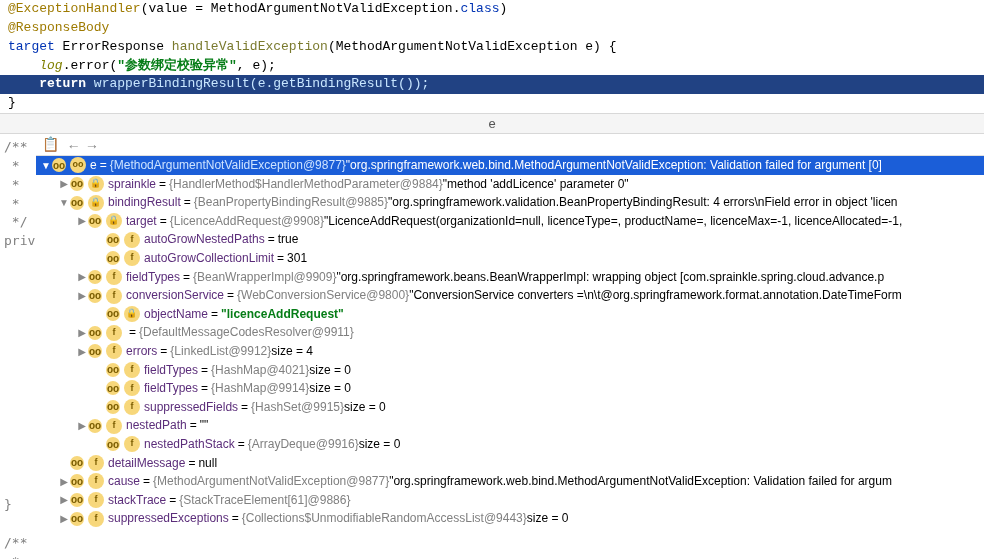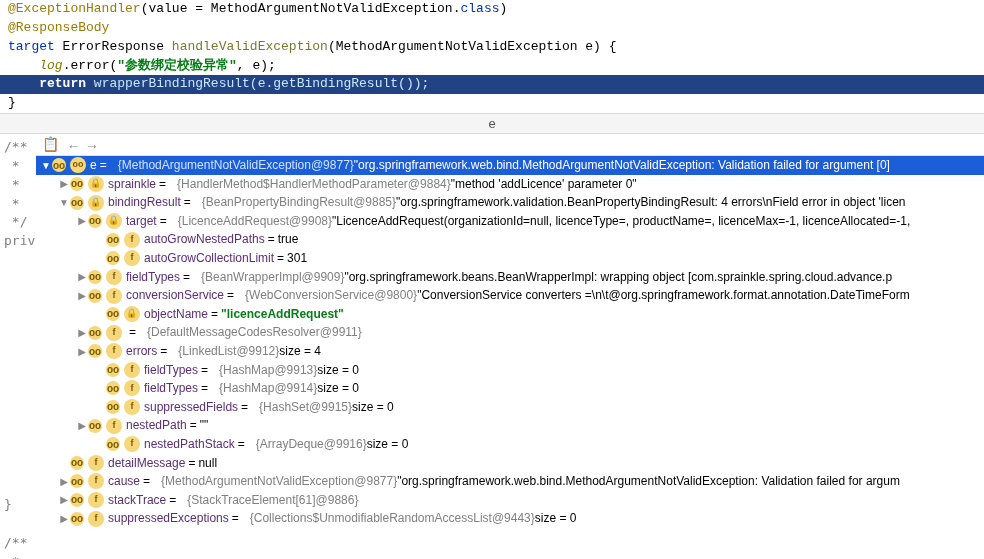--- a/index.html
+++ b/index.html
@@ -109,21 +109,21 @@
     .icon-exc {
       width: 14px; height: 14px;
       border-radius: 50%;
       background: #f7d77b;
       font-size: 10px;
     }
     .var-name { color: #5b2d7a; }
     .row.sel .var-name { color: #fff; }
     .equals { color: #000; padding: 0 3px; }
     .row.sel .equals { color: #fff; }
-    .obj-ref { color: #808080; margin-left: 8px; }
+    .obj-ref { color: #808080; }
     .row.sel .obj-ref { color: #cde3ff; }
     .val-str { color: #000; }
     .row.sel .val-str { color: #fff; }
     .val-green { color: #067d17; font-weight: 600; }
   </style>
 </head>
 <body>
 
 <div class="editor">
   <div class="code-line"><span class="annotation">@ExceptionHandler</span><span>(value = MethodArgumentNotValidException.</span><span class="kw2">class</span><span>)</span></div>
@@ -273,21 +273,21 @@
           <span class="obj-ref">{LinkedList@9912} </span>
           <span class="val-str"> size = 4</span>
         </div>
         <div class="row">
           <span class="indent" style="width: 54px;"></span>
           <span class="arrow"></span>
           <span class="icon icon-exc">oo</span>
           <span class="icon">f</span>
           <span class="var-name">fieldTypes</span>
           <span class="equals"> = </span>
-          <span class="obj-ref">{HashMap@9913} </span>
+          <span class="obj-ref">{HashMap@4021} </span>
           <span class="val-str"> size = 0</span>
         </div>
         <div class="row">
           <span class="indent" style="width: 54px;"></span>
           <span class="arrow"></span>
           <span class="icon icon-exc">oo</span>
           <span class="icon">f</span>
           <span class="var-name">fieldTypes</span>
           <span class="equals"> = </span>
           <span class="obj-ref">{HashMap@9914} </span>

